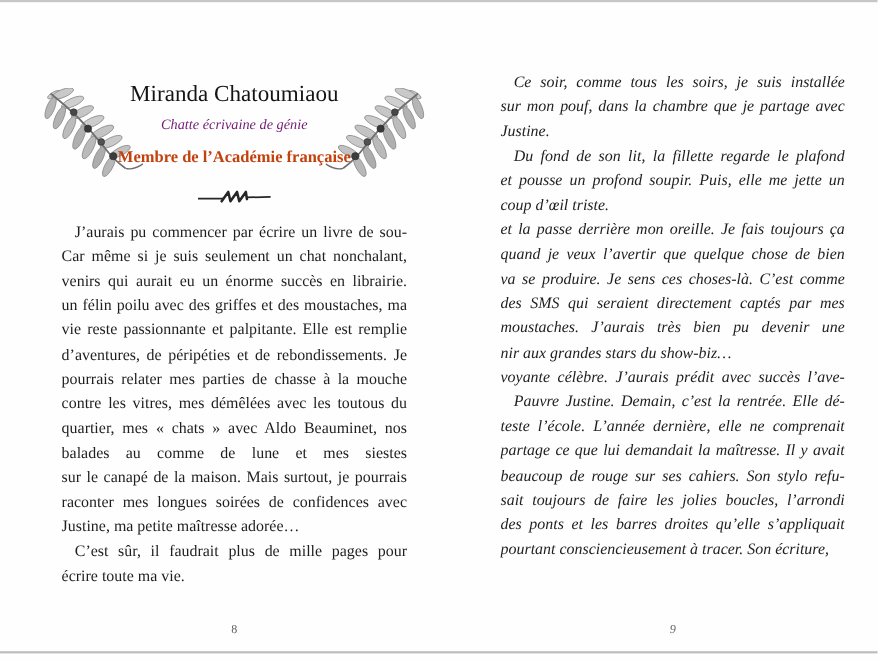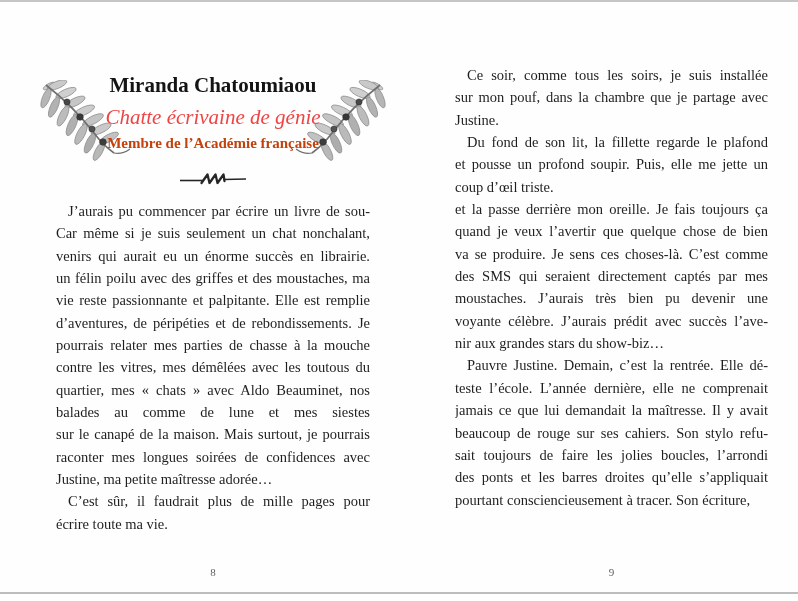--- a/index.html
+++ b/index.html
@@ -7,30 +7,30 @@
     position:relative; width:798px; height:601px;
     background:#fffefe; overflow:hidden;
     font-family:"Liberation Serif", serif;
   }
   .rule { position:absolute; left:0; right:0; height:2px; background:#c6c6c6; }
   .rule.top { top:0; }
   .rule.bottom { top:592px; background:#bdbdbd; }
 
   .page { position:absolute; top:0; height:601px; }
   .page.left  { left:56px;  width:314px; }
-  .page.right { left:455px; width:313px; }
+  .page.right { left:455px; width:313px;font-style:italic; }
 
   .header { position:absolute; left:0; top:0; width:100%; height:200px; }
   .author {
     position:absolute; top:74px; left:0; right:0; text-align:center;
-    font-weight:bold; font-size:21px; line-height:1.1; color:#141414;
+    font-weight:normal; font-size:21px; line-height:1.1; color:#141414;
   }
   .role {
     position:absolute; top:106px; left:0; right:0; text-align:center;
-    font-style:italic; font-size:21px; line-height:1.1; color:#ef4444;
+    font-style:italic; font-size:13px; line-height:1.1; color:#701a75;
   }
   .affiliation {
     position:absolute; top:135px; left:0; right:0; text-align:center;
     font-weight:bold; font-size:15px; line-height:1.1; color:#c2410c;
   }
   .branch { position:absolute; top:80px; width:92px; height:88px; }
   .branch.bleft { left:-18px; }
   .branch.bright { right:-18px; transform:scaleX(-1); }
   .divider { position:absolute; top:171px; left:50%; transform:translateX(-50%); width:68px; height:16px; }
 
@@ -152,25 +152,25 @@
         <div class="line">sur mon pouf, dans la chambre que je partage avec</div>
         <div class="line para-end">Justine.</div>
         <div class="line para-start">Du fond de son lit, la fillette regarde le plafond</div>
         <div class="line">et pousse un profond soupir. Puis, elle me jette un</div>
         <div class="line para-end">coup d’œil triste.</div>
         <div class="line">et la passe derrière mon oreille. Je fais toujours ça</div>
         <div class="line">quand je veux l’avertir que quelque chose de bien</div>
         <div class="line">va se produire. Je sens ces choses-là. C’est comme</div>
         <div class="line">des SMS qui seraient directement captés par mes</div>
         <div class="line">moustaches. J’aurais très bien pu devenir une</div>
+        <div class="line para-end">nir aux grandes stars du show-biz…</div>
         <div class="line">voyante célèbre. J’aurais prédit avec succès l’ave-</div>
-        <div class="line para-end">nir aux grandes stars du show-biz…</div>
         <div class="line para-start">Pauvre Justine. Demain, c’est la rentrée. Elle dé-</div>
         <div class="line">teste l’école. L’année dernière, elle ne comprenait</div>
-        <div class="line">jamais ce que lui demandait la maîtresse. Il y avait</div>
+        <div class="line">partage ce que lui demandait la maîtresse. Il y avait</div>
         <div class="line">beaucoup de rouge sur ses cahiers. Son stylo refu-</div>
         <div class="line">sait toujours de faire les jolies boucles, l’arrondi</div>
         <div class="line">des ponts et les barres droites qu’elle s’appliquait</div>
         <div class="line para-end">pourtant consciencieusement à tracer. Son écriture,</div>
       </div>
     <div class="pagenum">9</div>
   </div>
 
   <div class="rule bottom"></div>
 </div>

